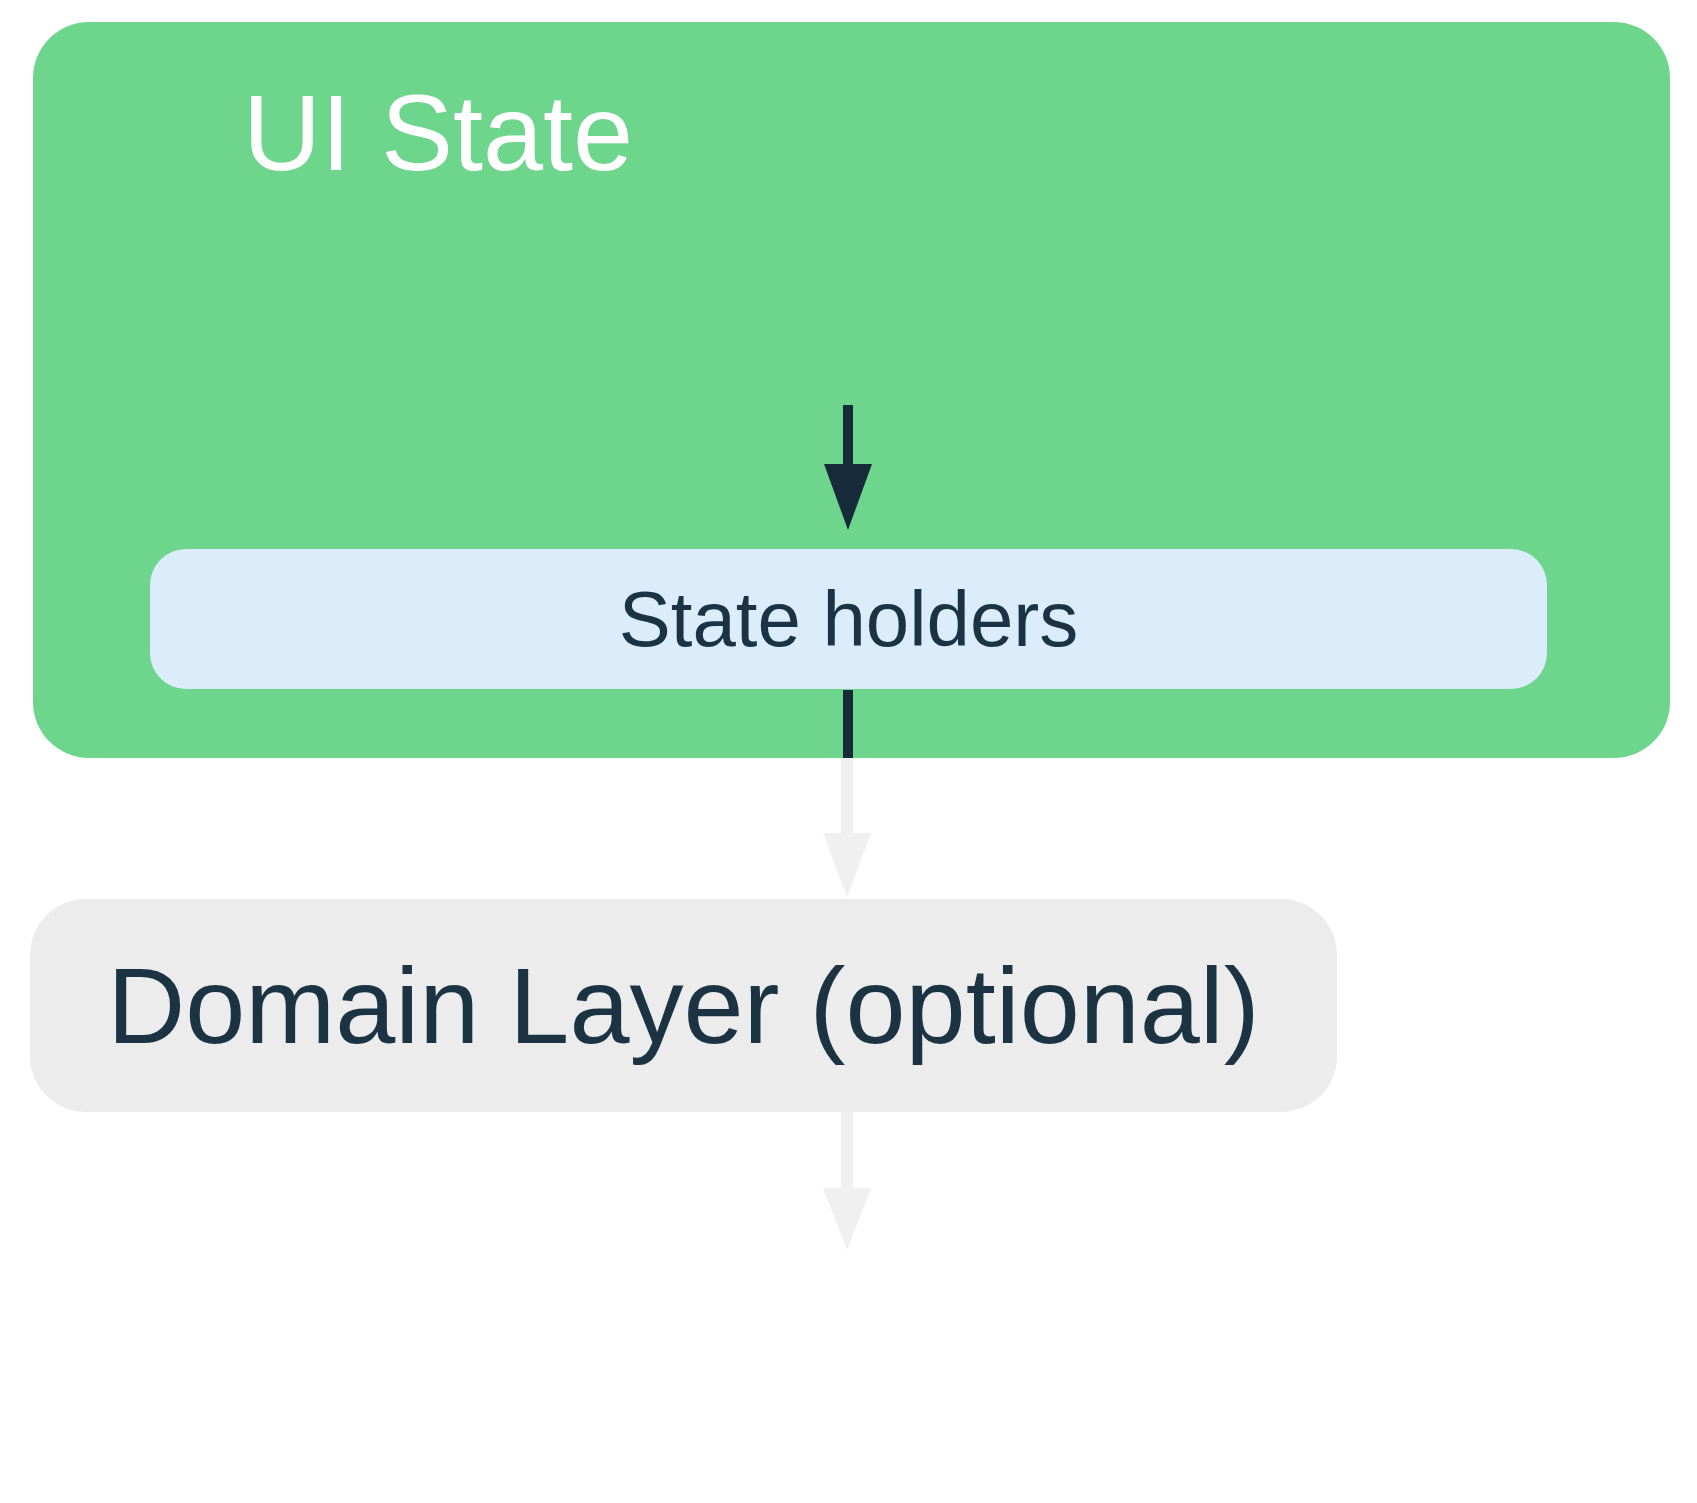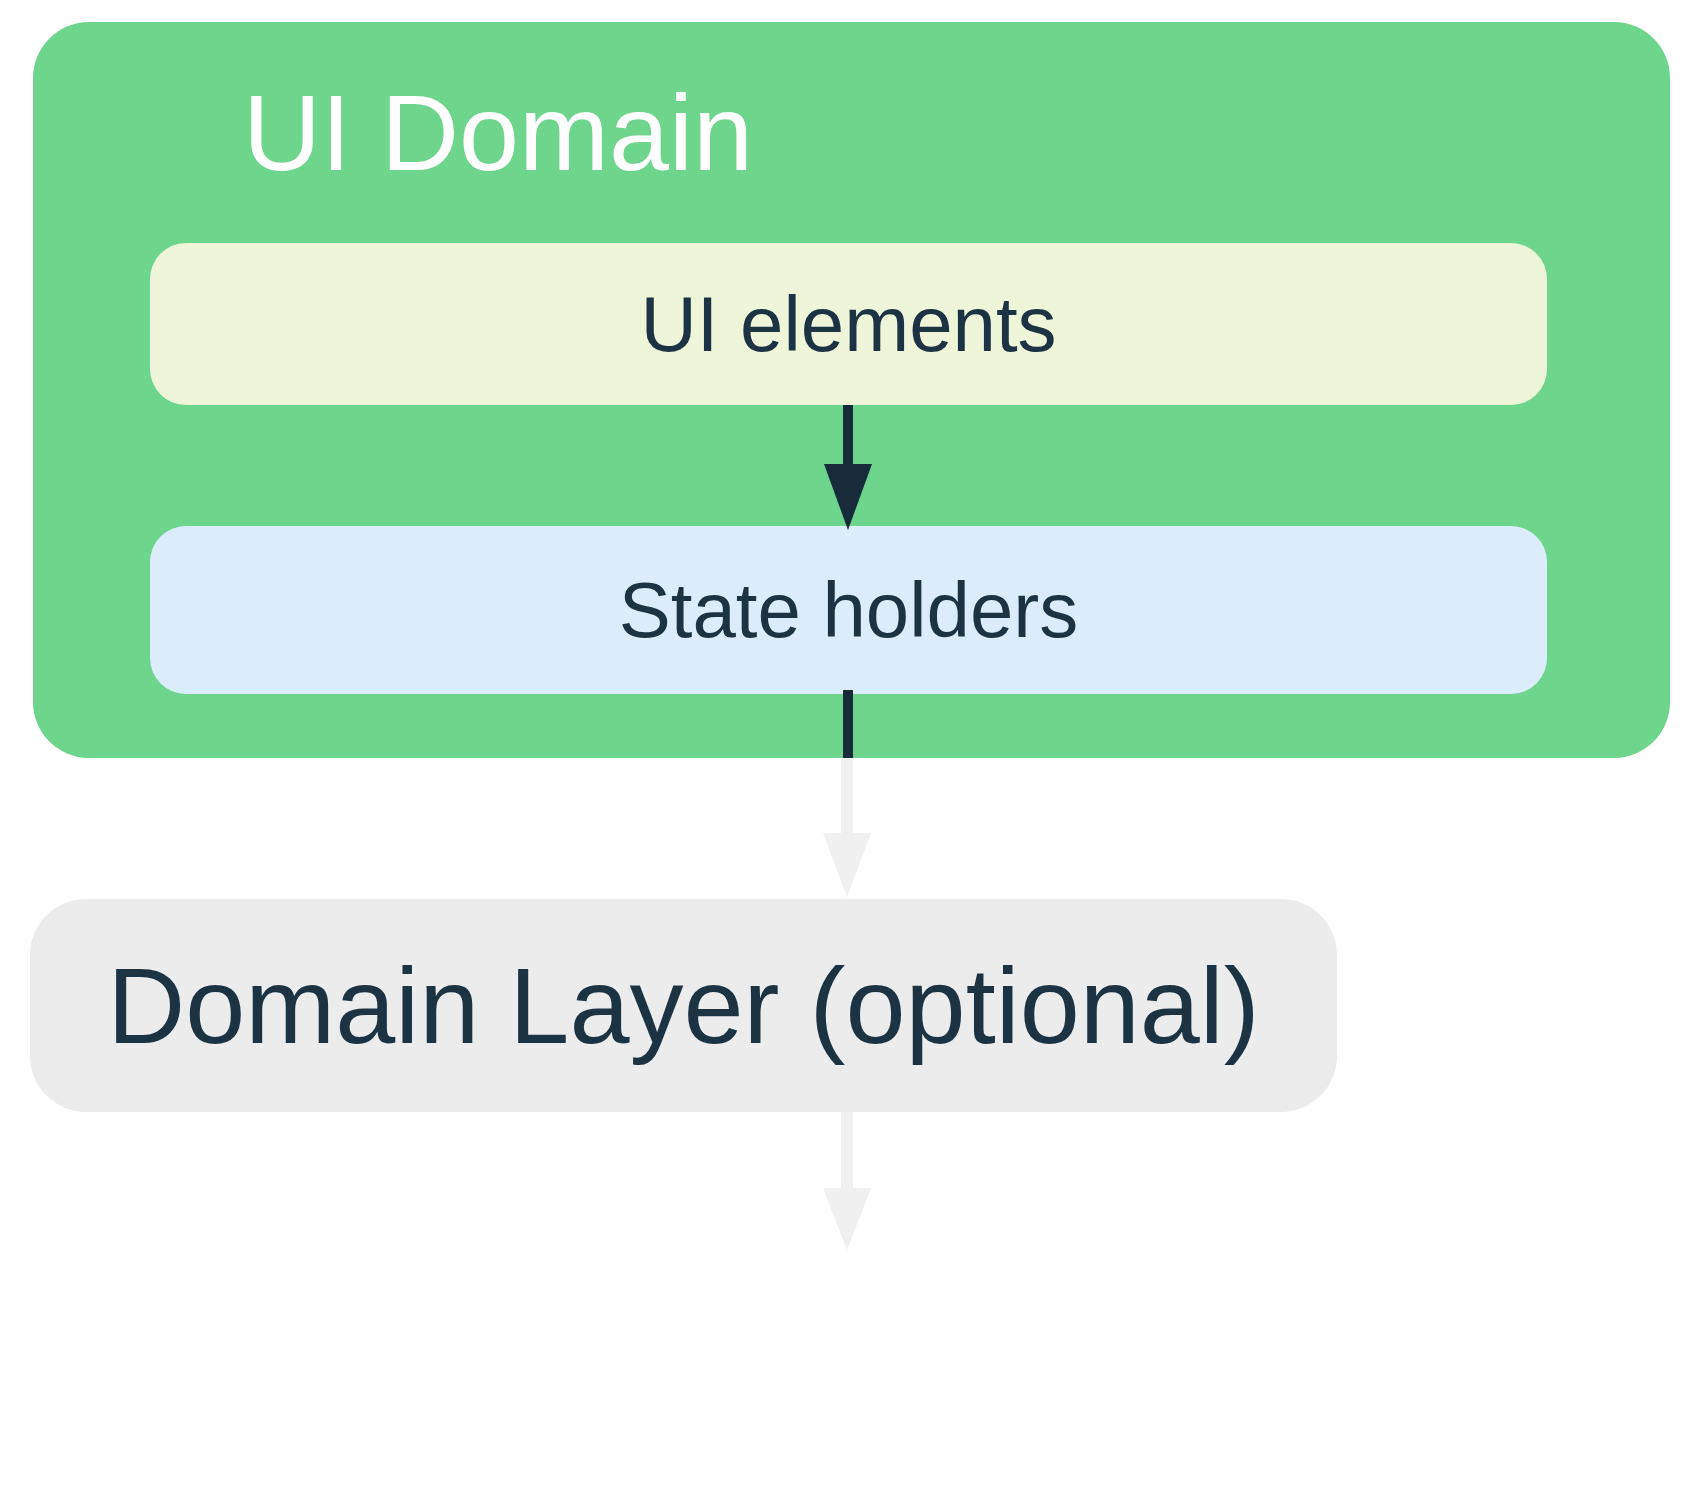--- a/index.html
+++ b/index.html
@@ -38,21 +38,21 @@
     left: 117px;
     width: 1397px;
     border-radius: 36px;
     display: flex; align-items: center; justify-content: center;
   }
   .ui-elements {
     top: 221px; height: 162px;
     background: var(--ui-elements-bg, #EFF5D9);
   }
   .state-holders {
-    top: 504px; height: 168px;
+    top: 527px; height: 140px;
     background: var(--state-holders-bg, #DBEDFB);
   }
   .inner-label {
     color: var(--label-text, #1B3343);
     font-size: 78px;
     line-height: 1;
     white-space: nowrap;
   }
 
   
@@ -96,26 +96,23 @@
   .line-4 { left: 841px; top: 1112px; width: 12px; height: 77px; }
   .head-4 { left: 823px; top: 1188px; border-top-width: 62px; }
 </style>
 </head>
 <body>
 
 <div class="canvas">
 
   <div class="ui-layer">
     <div class="ui-layer-title-row">
-      <span class="ui-layer-title">UI Domain</span>
+      <span class="ui-layer-title">UI State</span>
     </div>
 
-    <div class="inner-box ui-elements">
-      <span class="inner-label">UI elements</span>
-    </div>
 
     <div class="inner-box state-holders">
       <span class="inner-label">State holders</span>
     </div>
   </div>
 
   <div class="arrow-line dark-line line-1"></div>
   <div class="arrow-head dark-head head-1"></div>
 
   <div class="arrow-line dark-line line-2"></div>

